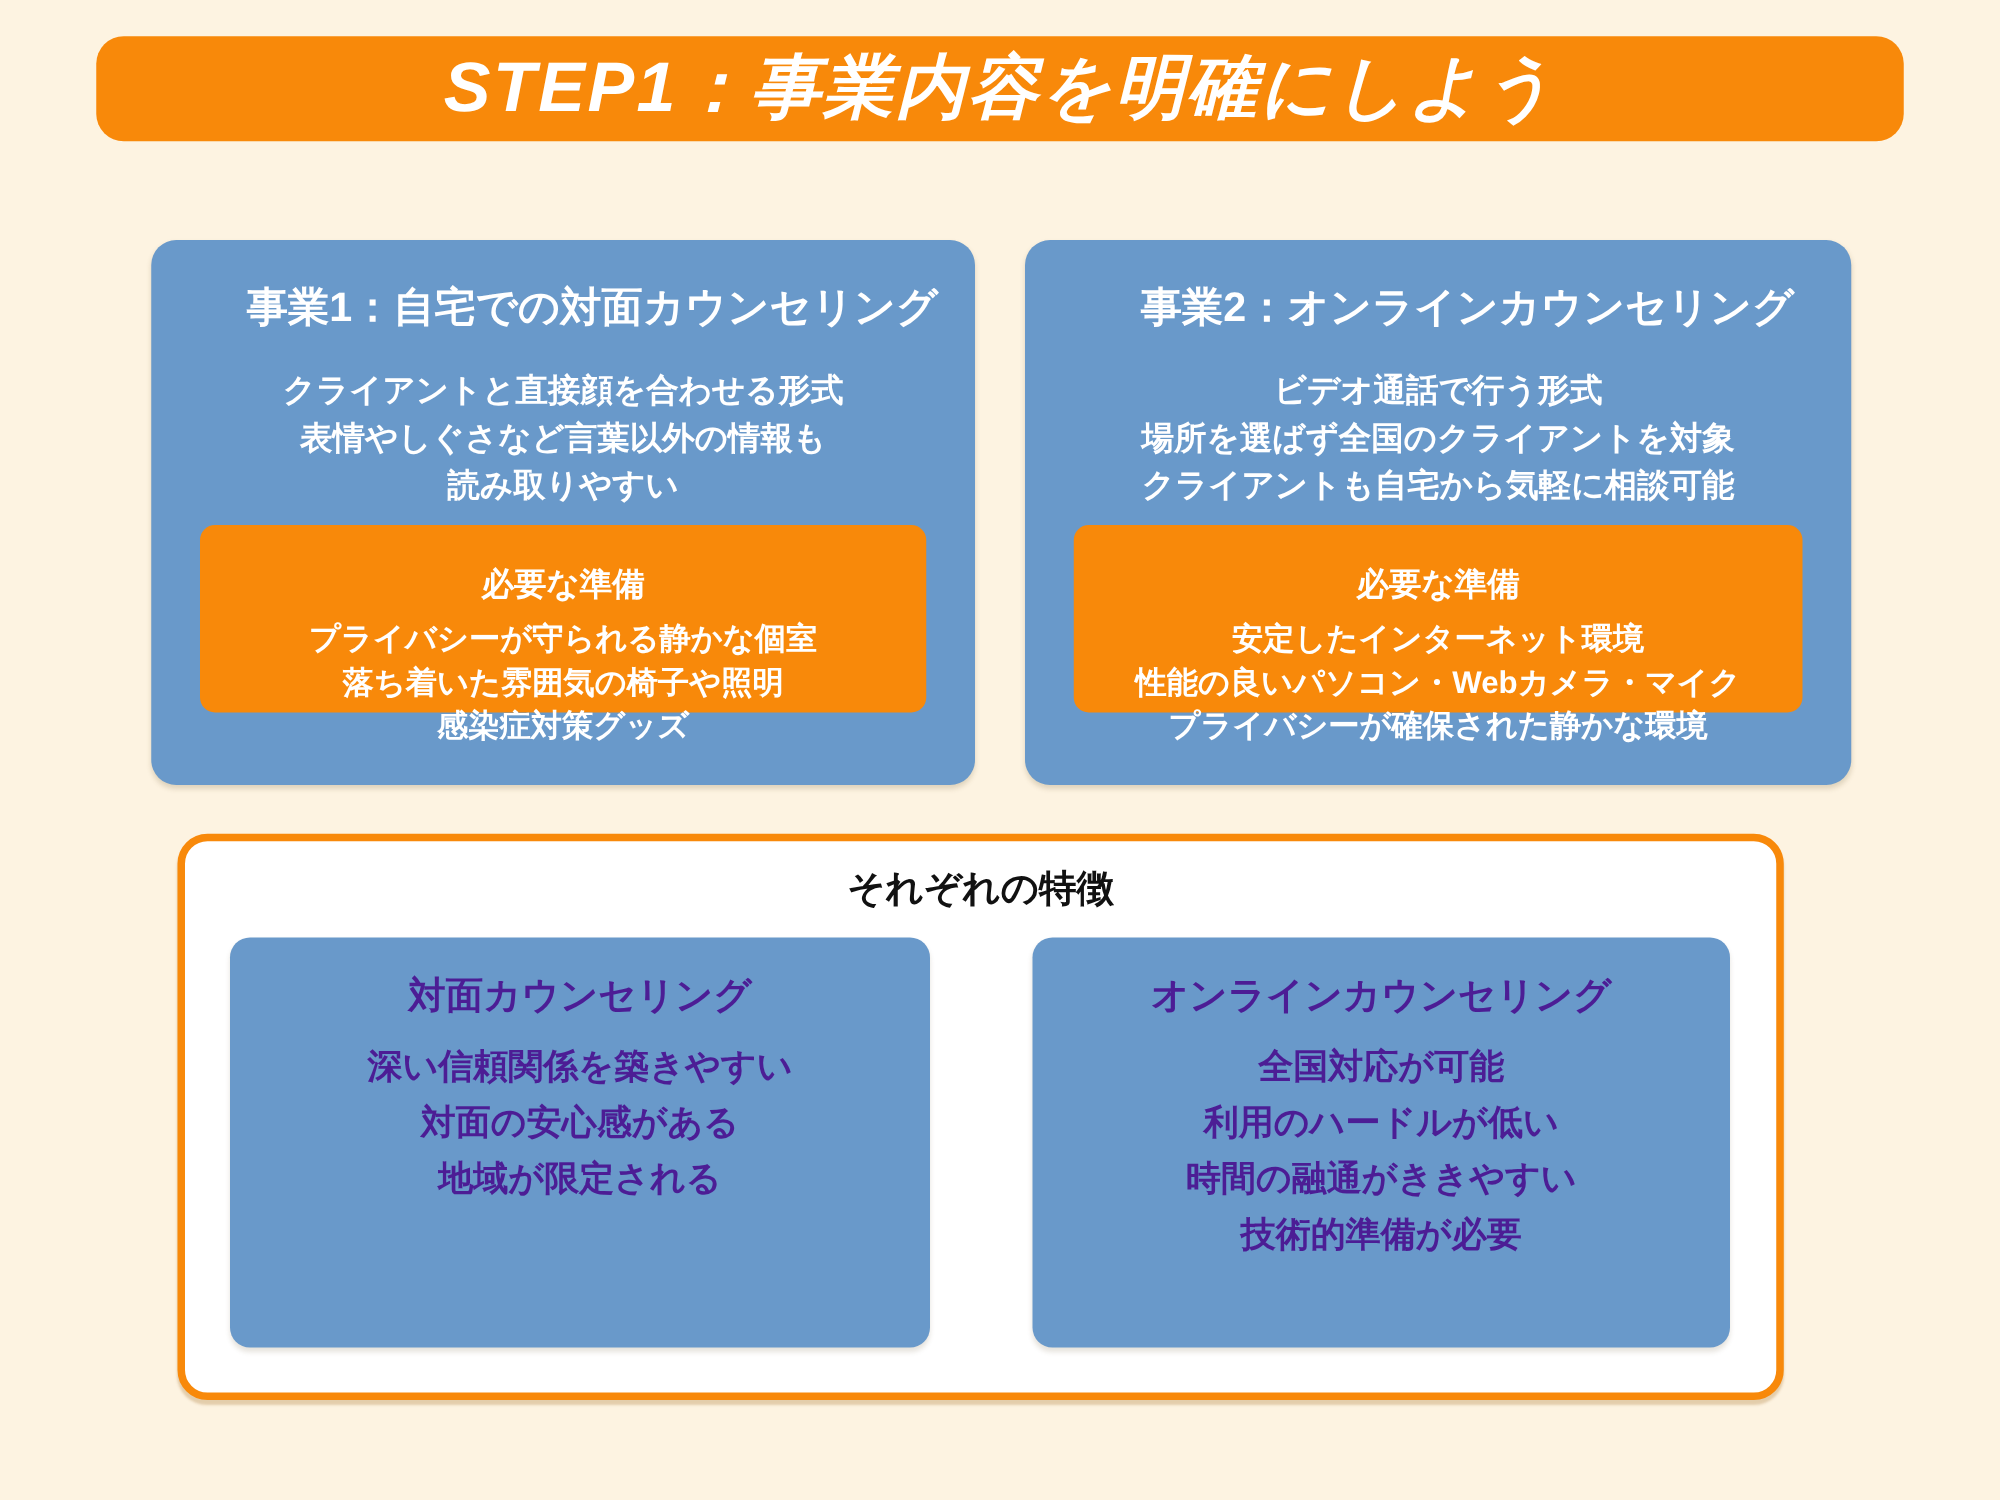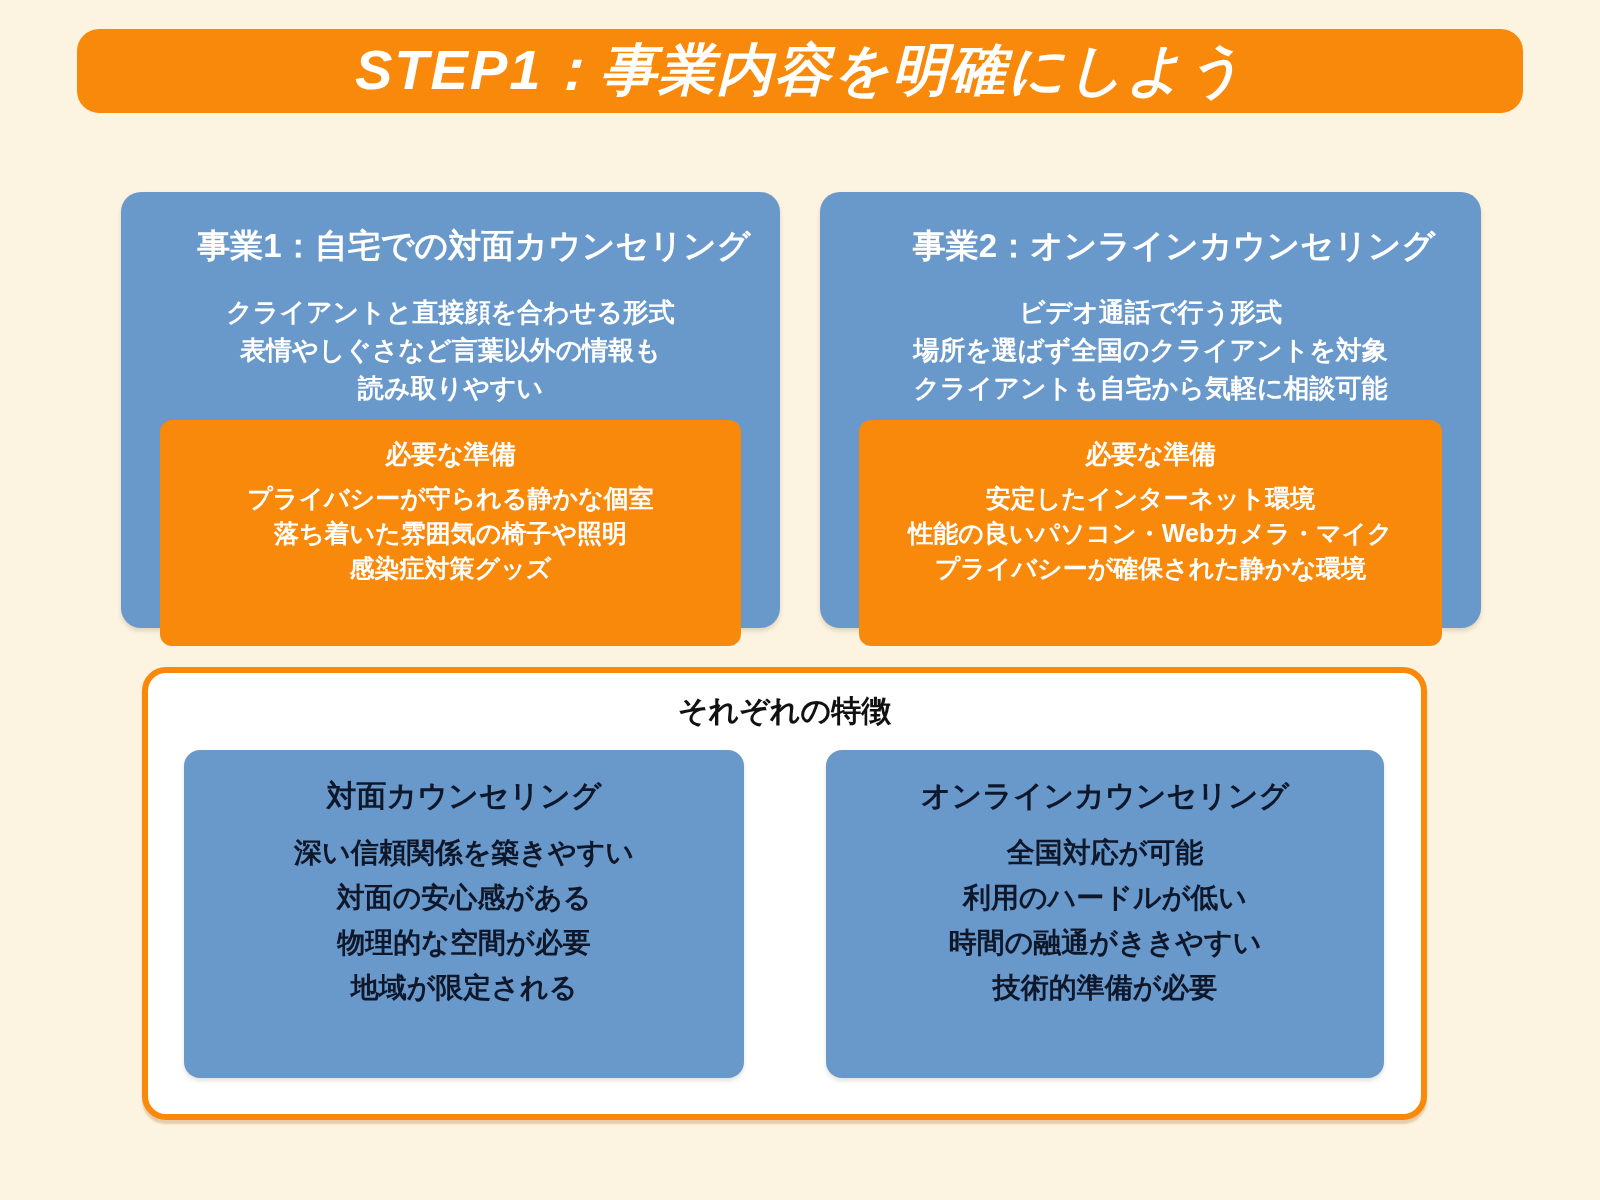--- a/index.html
+++ b/index.html
@@ -59,24 +59,24 @@
   .biz-desc {
     margin-top: 24px;
     font-size: 26px;
     font-weight: bold;
     line-height: 38px;
   }
   .prep-box {
     position: absolute;
     left: 39px; right: 39px;
     top: 228px;
-    height: 226px;
+    height: 150px;
     background: var(--orange);
     border-radius: 12px;
-    padding-top: 17px;
+    padding-top: 30px;
   }
   .prep-title {
     font-size: 26px;
     font-weight: bold;
   }
   .prep-items {
     margin-top: 9px;
     font-size: 25px;
     font-weight: bold;
     line-height: 35px;
@@ -99,21 +99,21 @@
     font-size: 30px;
     font-weight: bold;
   }
   .feat-card {
     position: absolute;
     top: 77px;
     height: 328px;
     background: var(--blue);
     border-radius: 16px;
     box-shadow: 0 3px 4px rgba(90, 70, 30, 0.15);
-    color: #0f172a;
+    color: #4c1d95;
     text-align: center;
   }
   .feat-card.left  { left: 36px;  width: 560px; }
   .feat-card.right { left: 678px; width: 558px; }
   .feat-title {
     margin-top: 26px;
     font-size: 30px;
     font-weight: bold;
     white-space: nowrap;
   }
@@ -166,21 +166,20 @@
 </div>
 
 <div class="features-box">
   <div class="features-title">それぞれの特徴</div>
 
   <div class="feat-card left">
     <div class="feat-title">対面カウンセリング</div>
     <div class="feat-items">
       <div>深い信頼関係を築きやすい</div>
       <div>対面の安心感がある</div>
-      <div>物理的な空間が必要</div>
       <div>地域が限定される</div>
     </div>
   </div>
 
   <div class="feat-card right">
     <div class="feat-title">オンラインカウンセリング</div>
     <div class="feat-items">
       <div>全国対応が可能</div>
       <div>利用のハードルが低い</div>
       <div>時間の融通がききやすい</div>

